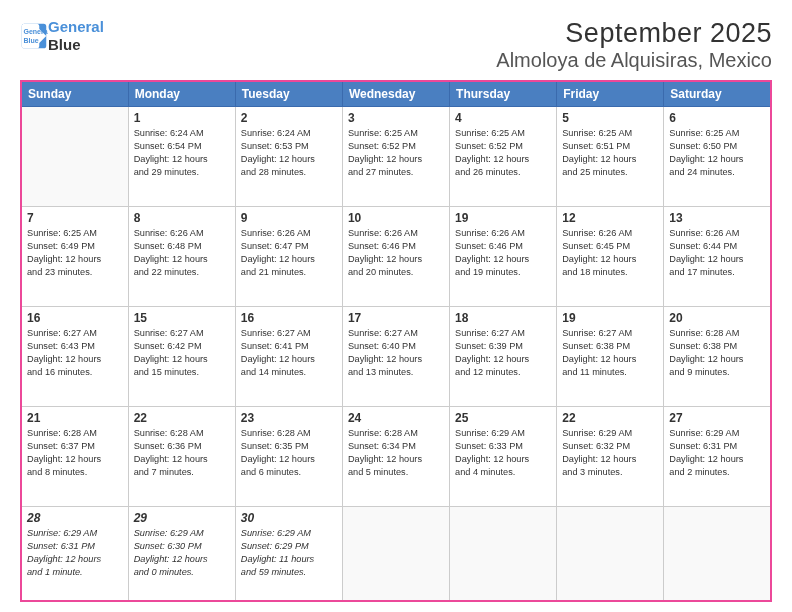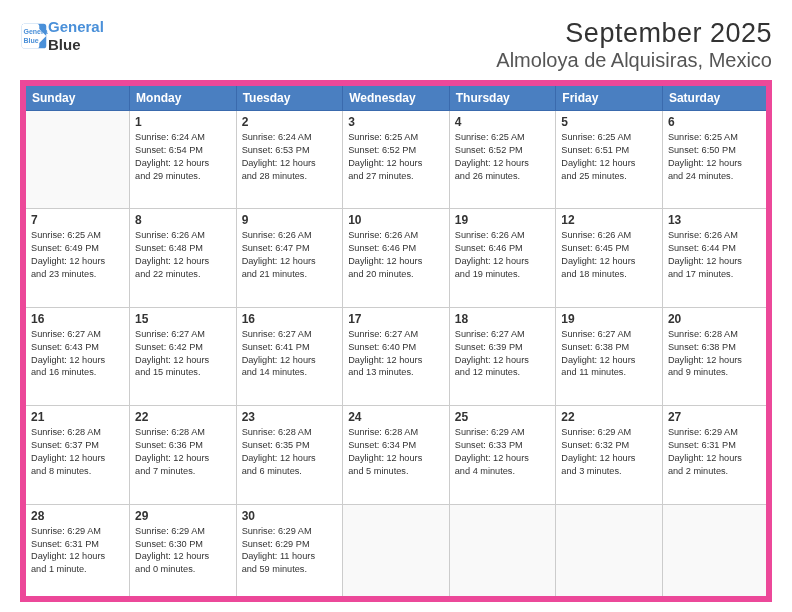--- a/index.html
+++ b/index.html
@@ -40,21 +40,21 @@
       font-weight: normal;
       color: #333;
       letter-spacing: 0.5px;
     }
     .subtitle {
       font-size: 20px;
       color: #555;
     }
     .calendar {
       flex: 1;
-      border: 6px solid #ec4899;
+      border: 2px solid #ec4899;
       border-collapse: collapse;
       width: 100%;
       table-layout: fixed;
       font-size: 10px;
     }
     .calendar th {
       background: #4a7fc1;
       color: #fff;
       text-align: left;
       padding: 5px 6px;
@@ -81,20 +81,21 @@
       line-height: 1.4;
     }
     .empty {
       background: #f9f9f9;
     }
     .week-row td {
       height: 82px;
     }
     .last-row td {
       height: 70px;
+      font-style: italic;
     }
   </style>
 </head>
 <body>
 
 <div class="page">
   <div class="header">
     <div class="logo">
       <svg class="logo-icon" viewBox="0 0 32 32">
         <rect x="2" y="2" width="28" height="28" rx="3" fill="#4a90d9"></rect>

